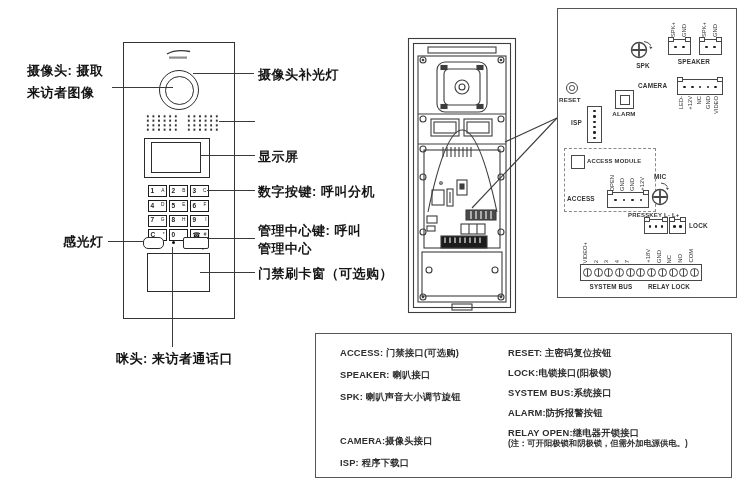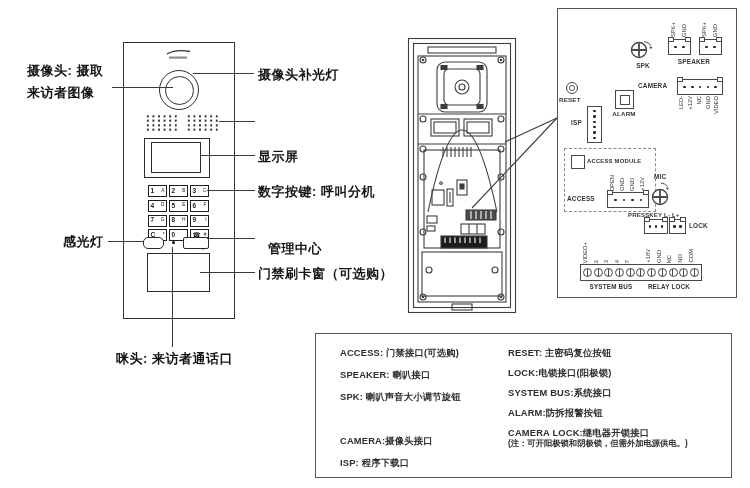--- a/index.html
+++ b/index.html
@@ -126,21 +126,22 @@
     <div class="pillbtn" style="left:23px;top:210px;width:61px;height:37px;"></div>
   </div>
 
   <div class="callout" style="left:27px;top:62px;">摄像头: 摄取</div>
   <div class="callout" style="left:27px;top:84px;">来访者图像</div>
   <div class="callout" style="left:63px;top:233px;">感光灯</div>
   <div class="callout" style="left:116px;top:350px;">咪头: 来访者通话口</div>
   <div class="callout" style="left:258px;top:66px;">摄像头补光灯</div>
   <div class="callout" style="left:258px;top:148px;">显示屏</div>
   <div class="callout" style="left:258px;top:183px;">数字按键: 呼叫分机</div>
-  <div class="callout" style="left:268px;top:240px;">管理中心</div>
+  <div class="callout" style="left:258px;top:222px;">管理中心键: 呼叫</div>
+  <div class="callout" style="left:258px;top:240px;">管理中心</div>
   <div class="callout" style="left:258px;top:265px;">门禁刷卡窗（可选购）</div>
 
   <div class="line-h" style="left:112px;top:87px;width:61px;"></div>
   <div class="line-h" style="left:193px;top:73px;width:61px;"></div>
   <div class="line-h" style="left:219px;top:121px;width:36px;"></div>
   <div class="line-h" style="left:200px;top:155px;width:55px;"></div>
   <div class="line-h" style="left:207px;top:190px;width:48px;"></div>
   <div class="line-h" style="left:207px;top:238px;width:48px;"></div>
   <div class="line-h" style="left:200px;top:272px;width:55px;"></div>
   <div class="line-h" style="left:108px;top:241px;width:35px;"></div>
@@ -425,17 +426,17 @@
   <div class="legend">
     <div class="leg-item" style="left:24px;top:13px;">ACCESS: 门禁接口(可选购)</div>
     <div class="leg-item" style="left:24px;top:35px;">SPEAKER: 喇叭接口</div>
     <div class="leg-item" style="left:24px;top:57px;">SPK: 喇叭声音大小调节旋钮</div>
     <div class="leg-item" style="left:24px;top:101px;">CAMERA:摄像头接口</div>
     <div class="leg-item" style="left:24px;top:123px;">ISP: 程序下载口</div>
     <div class="leg-item" style="left:192px;top:13px;">RESET: 主密码复位按钮</div>
     <div class="leg-item" style="left:192px;top:33px;">LOCK:电锁接口(阳极锁)</div>
     <div class="leg-item" style="left:192px;top:53px;">SYSTEM BUS:系统接口</div>
     <div class="leg-item" style="left:192px;top:73px;">ALARM:防拆报警按钮</div>
-    <div class="leg-item" style="left:192px;top:93px;">CAMERA LOCK:继电器开锁接口</div>
+    <div class="leg-item" style="left:192px;top:93px;">RELAY OPEN:继电器开锁接口</div>
     <div class="leg-note" style="left:192px;top:104px;">(注：可开阳极锁和阴极锁，但需外加电源供电。)</div>
   </div>
 
 </div>
 
 </body></html>

